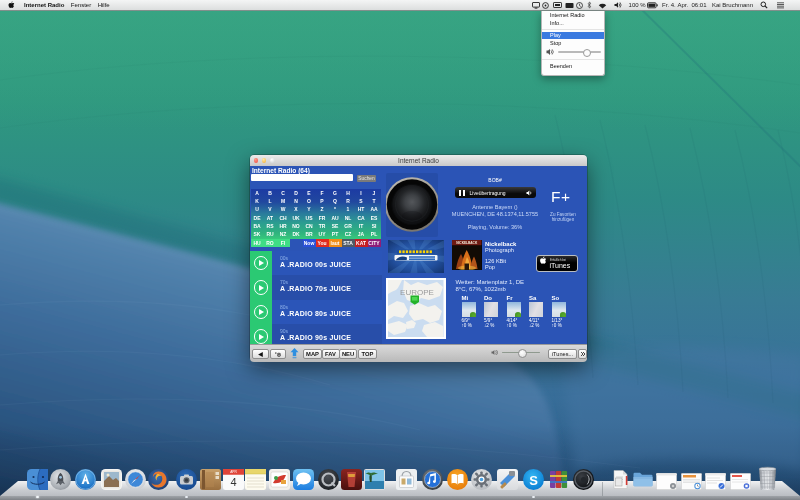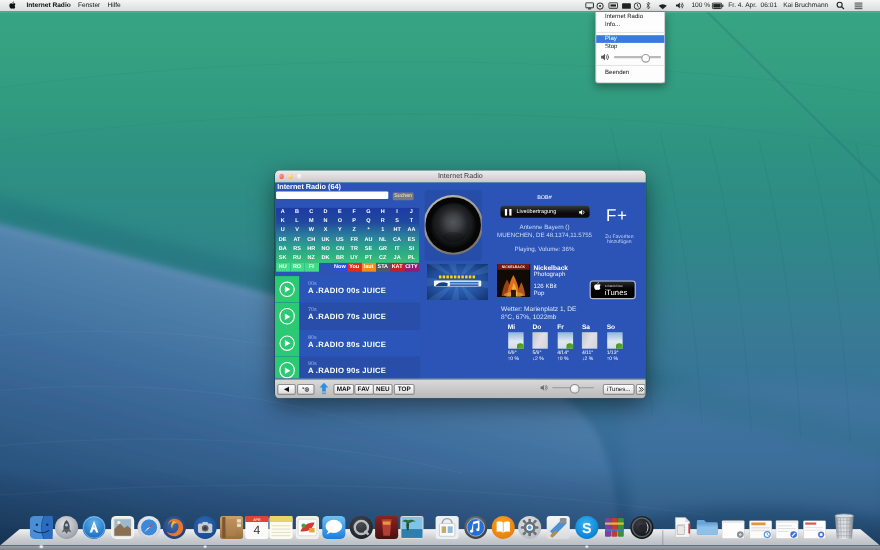--- a/index.html
+++ b/index.html
@@ -411,20 +411,38 @@
               <rect x="34.8" y="10.4" width="2.3" height="2.7"></rect>
               <rect x="38.2" y="10.4" width="2.3" height="2.7"></rect>
               <rect x="41.6" y="10.4" width="2.3" height="2.7"></rect>
             </g>
     <rect x="6.5" y="15" width="43" height="5.5" rx="1" fill="#f2f5f8"></rect>
     <path d="M8 19.8 C11 16.3 15 15.8 19 17.5 L18.7 20 L8 20.3 Z" fill="#16407f"></path>
     <rect x="21" y="16.2" width="26" height="1.6" fill="#2e6cbe"></rect>
     <rect x="21" y="18.4" width="26" height="1.6" fill="#2e6cbe"></rect>
    </svg>
   </div>
+  <div id="map">
+   <svg width="59.5" height="61" viewBox="0 0 59.5 61">
+    <rect x="0" y="0" width="59.5" height="61" fill="#fff"></rect>
+    <rect x="2" y="2" width="55.5" height="57" fill="#cadcf0"></rect>
+    <g fill="#f3f2ee">
+     <path d="M2 16 C8 12 11 13 13 8 L16 2 H2 Z"></path>
+     <path d="M18 2 l7 5 7-3 9 3 10-3 6 5 -3 9 -11 4 -8-2 -5 5 -9-3 -4-9 z"></path>
+     <path d="M2 28 l9-5 7 2 4 8 -5 7 -9-2 -6 4 z"></path>
+     <path d="M24 28 l9-3 9 4 7-2 7 6 -3 9 -9 3 -7-4 -9 2 -5-7 z"></path>
+     <path d="M2 46 l11-3 9 4 -3 7 -11 3 -6-4 z"></path>
+     <path d="M38 47 l11-3 8 4 v11 H41 l-5-6 z"></path>
+     <path d="M20 44 l6-2 4 3 -2 5 -7 1 z"></path>
+    </g>
+    <text x="31" y="16.5" font-size="8" fill="#9a9a9a" font-family="Liberation Sans" text-anchor="middle">EUROPE</text>
+    <path d="M24.5 17.5 h8.5 v6.5 l-4.2 2.8 -4.3-2.8 z" fill="#23b229"></path>
+    <rect x="26" y="19" width="5.5" height="3.6" fill="#4ed653"></rect>
+   </svg>
+  </div>
 
   <div id="bob">BOB#</div>
   <div id="pill">
           <div class="pa"></div>
           <div class="pa pa2"></div>
           <div class="lt">Liveübertragung</div>
    <svg style="position:absolute;right:3px;top:2.7px" width="7" height="6" viewBox="0 0 7 6">
             <path d="M0.5 2h1.3L3.3 0.6v4.8L1.8 4H0.5z" fill="#fff"></path>
             <path d="M4.2 1.6 A1.8 1.8 0 0 1 4.2 4.4" fill="none" stroke="#fff" stroke-width="0.7"></path>
           </svg>

